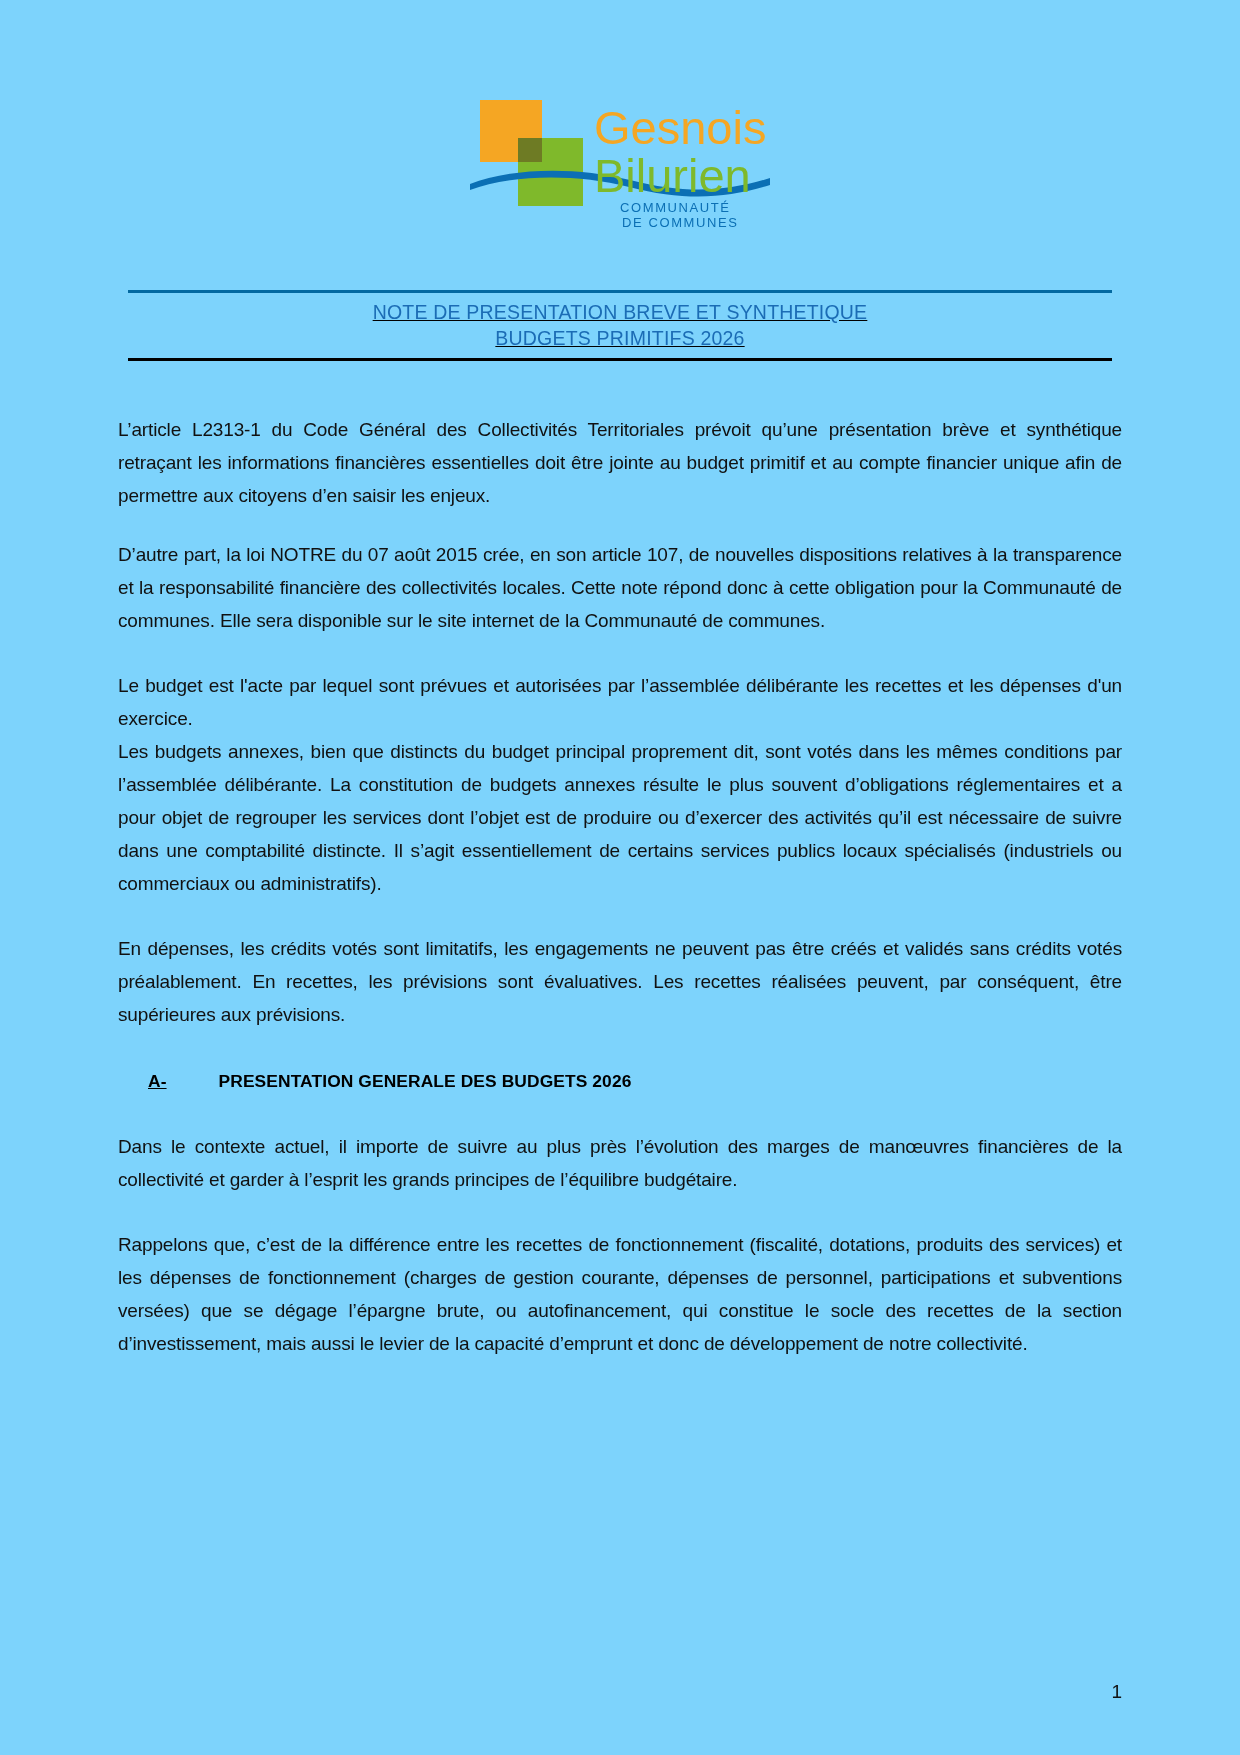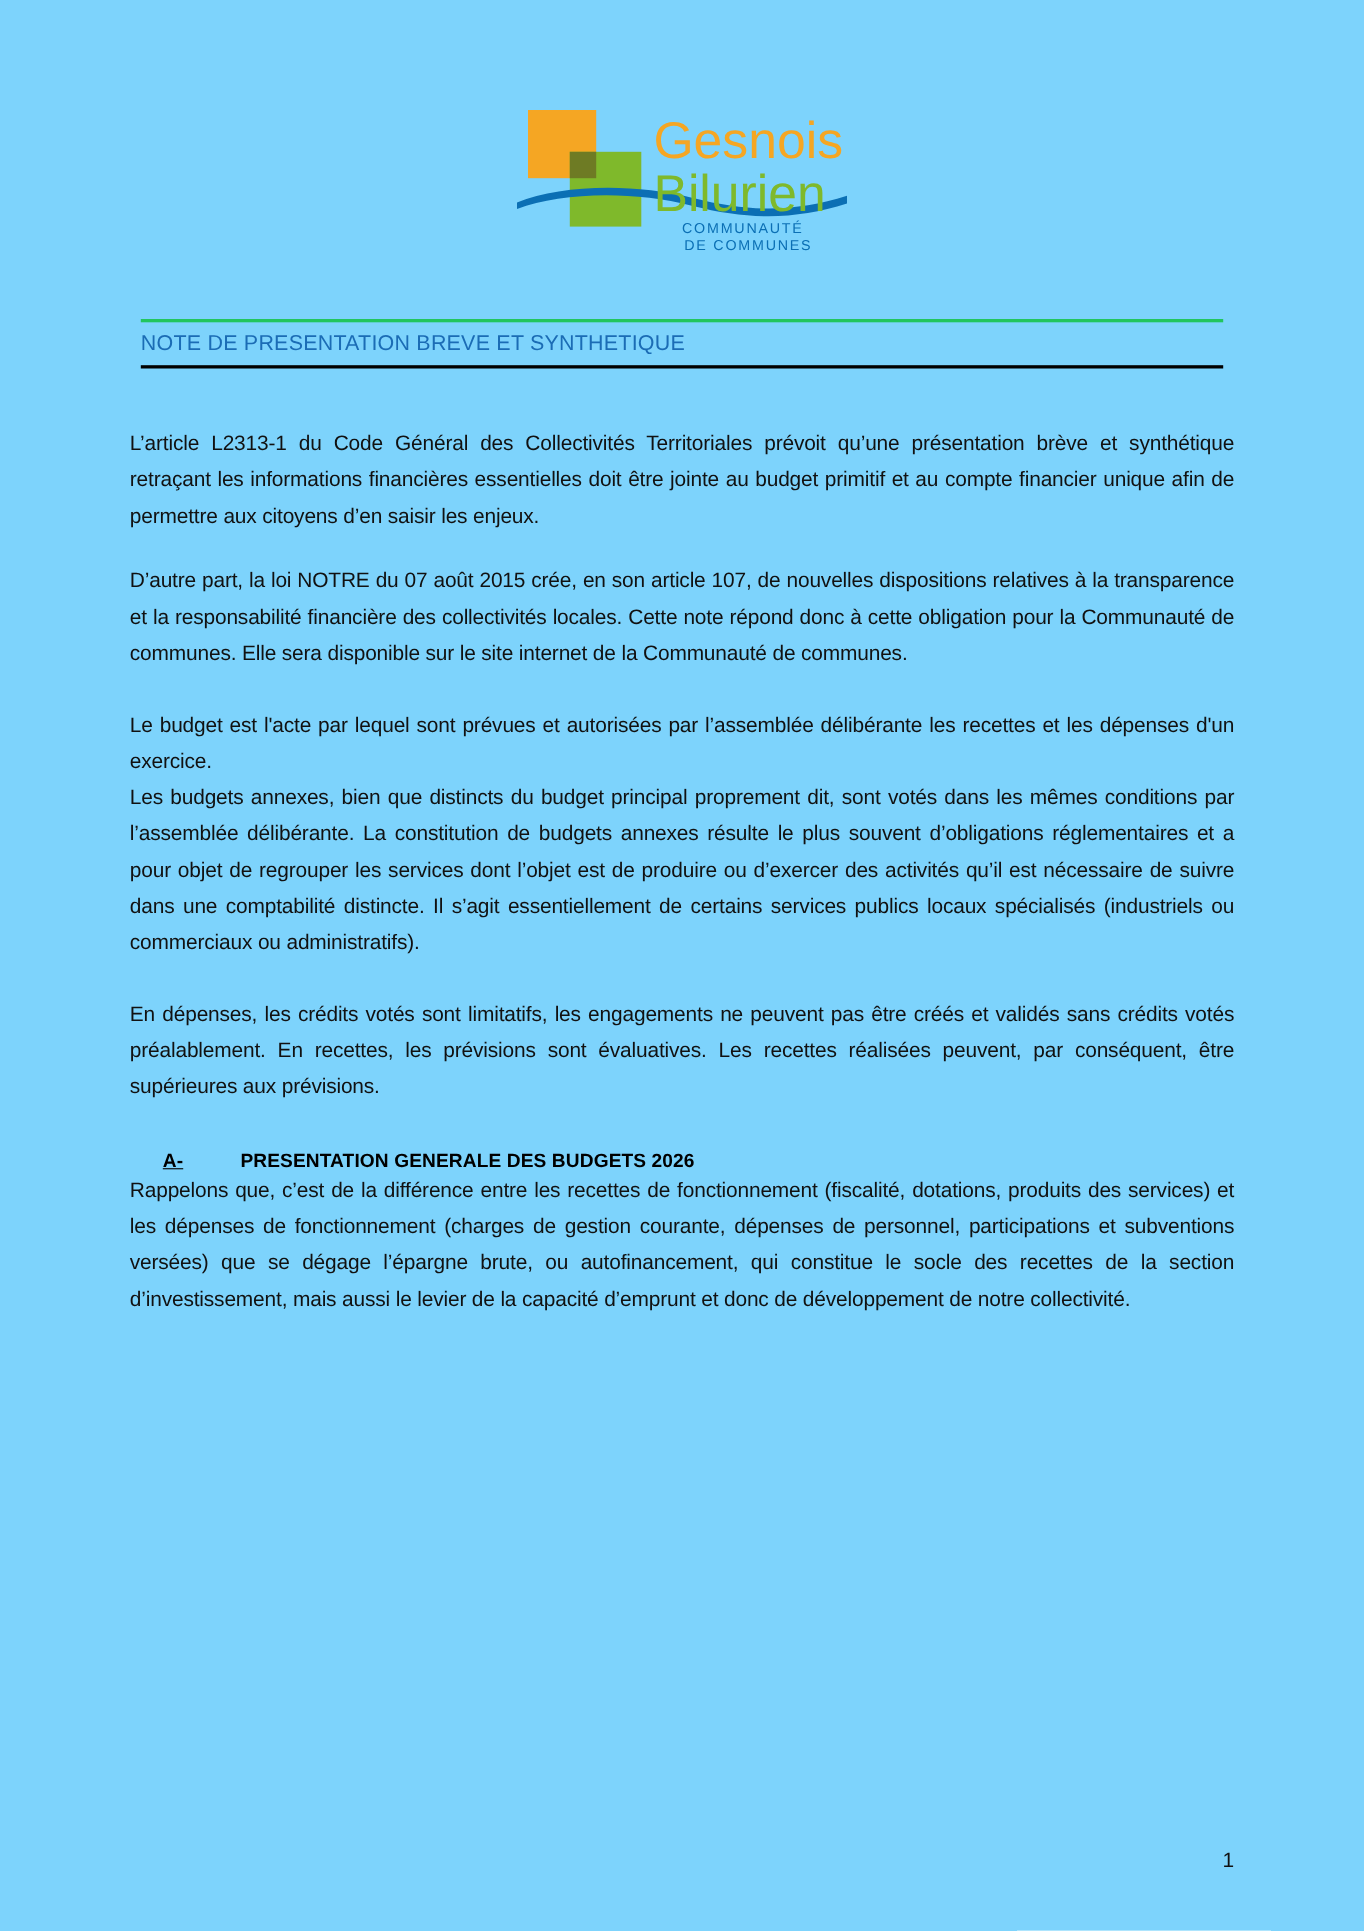--- a/index.html
+++ b/index.html
@@ -36,23 +36,25 @@
   .logo {
     position: relative;
     width: 300px;
     height: 160px;
   }
   .logo svg { display: block; }
 
   
   .title-block {
     margin: 42px 128px 0 128px;
-    border-top: 3px solid #22c55e;
+    border-top: 3px solid #0369a1;
     border-bottom: 3px solid #000000;
     padding: 6px 0 7px 0;
+    text-align: center;
+    text-decoration: underline;
   }
   .title-line {
     color: #1b6cb5;
     font-family: "Liberation Sans", sans-serif;
     font-size: 19.5px;
     letter-spacing: 0.2px;
     line-height: 26px;
     font-weight: 400;
   }
 
@@ -126,40 +128,42 @@
         <text x="124" y="56" font-family="Liberation Sans, sans-serif" font-size="47" fill="#F5A623">Gesnois</text>
         <text x="124" y="104" font-family="Liberation Sans, sans-serif" font-size="47" fill="#7FB92B">Bilurien</text>
         <text x="150" y="124" font-family="Liberation Sans, sans-serif" font-size="13" letter-spacing="1.6" fill="#0B6FB4">COMMUNAUTÉ</text>
         <text x="152" y="139" font-family="Liberation Sans, sans-serif" font-size="13" letter-spacing="1.6" fill="#0B6FB4">DE COMMUNES</text>
       </svg>
     </div>
   </div>
 
   <div class="title-block">
     <div class="title-line">NOTE DE PRESENTATION BREVE ET SYNTHETIQUE</div>
+    <div class="title-line">BUDGETS PRIMITIFS 2026</div>
   </div>
 
   <div class="content">
 
     <p class="para gap-md">L’article L2313-1 du Code Général des Collectivités Territoriales prévoit qu’une présentation brève et synthétique retraçant les informations financières essentielles doit être jointe au budget primitif et au compte financier unique afin de permettre aux citoyens d’en saisir les enjeux.</p>
 
     <p class="para gap-lg">D’autre part, la loi NOTRE du 07 août 2015 crée, en son article 107, de nouvelles dispositions  relatives à la transparence et la responsabilité financière des collectivités locales. Cette note répond donc à cette obligation pour la Communauté de communes. Elle sera disponible sur le site internet de la Communauté de communes.</p>
 
     <p class="para tight">Le budget est l'acte par lequel sont prévues et autorisées par l’assemblée délibérante les recettes et les dépenses d'un exercice.</p>
 
 
     <p class="para gap-lg">Les budgets annexes, bien que distincts du budget principal proprement dit, sont votés dans les mêmes conditions par l’assemblée délibérante. La constitution de budgets annexes résulte le plus souvent d’obligations réglementaires et a pour objet de regrouper les services dont l’objet est de produire ou d’exercer des activités qu’il est nécessaire de suivre dans une comptabilité distincte. Il s’agit essentiellement de certains services publics locaux spécialisés (industriels ou commerciaux ou administratifs).</p>
 
     <p class="para">En dépenses, les crédits votés sont limitatifs, les engagements ne peuvent pas être créés et validés sans crédits votés préalablement. En recettes, les prévisions sont évaluatives. Les recettes réalisées peuvent, par conséquent, être supérieures aux prévisions.</p>
 
     <div class="section-heading">
       <span class="sec-letter">A-</span>
       <span class="sec-title">PRESENTATION GENERALE DES BUDGETS 2026</span>
     </div>
 
+    <p class="para gap-lg" style="margin-top:38px;">Dans le contexte actuel, il importe de suivre au plus près l’évolution des marges de manœuvres financières de la collectivité et garder à l’esprit les grands principes de l’équilibre budgétaire.</p>
 
     <p class="para tight">Rappelons que, c’est de la différence entre les recettes de fonctionnement (fiscalité, dotations, produits des services) et les dépenses de fonctionnement (charges de gestion courante, dépenses de personnel, participations et subventions versées) que se dégage l’épargne brute, ou autofinancement, qui constitue le socle des recettes de la section d’investissement, mais aussi le levier de la capacité d’emprunt et donc de développement de notre collectivité.</p>
 
 
   </div>
 
   <div class="page-number">1</div>
 
 </div>
 

